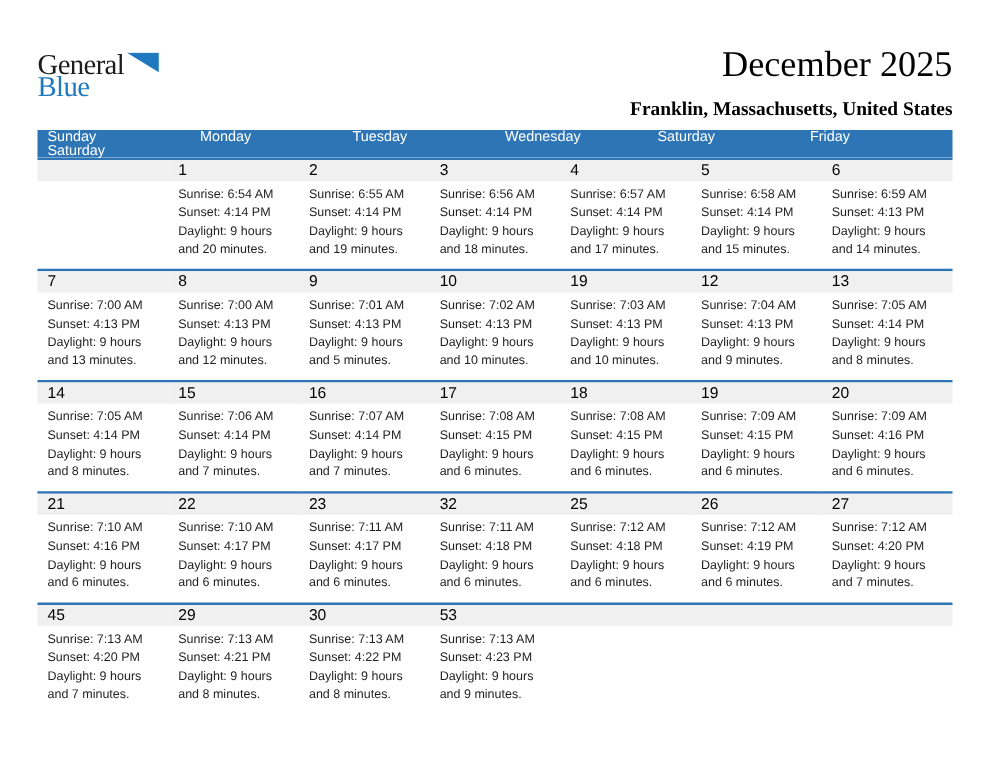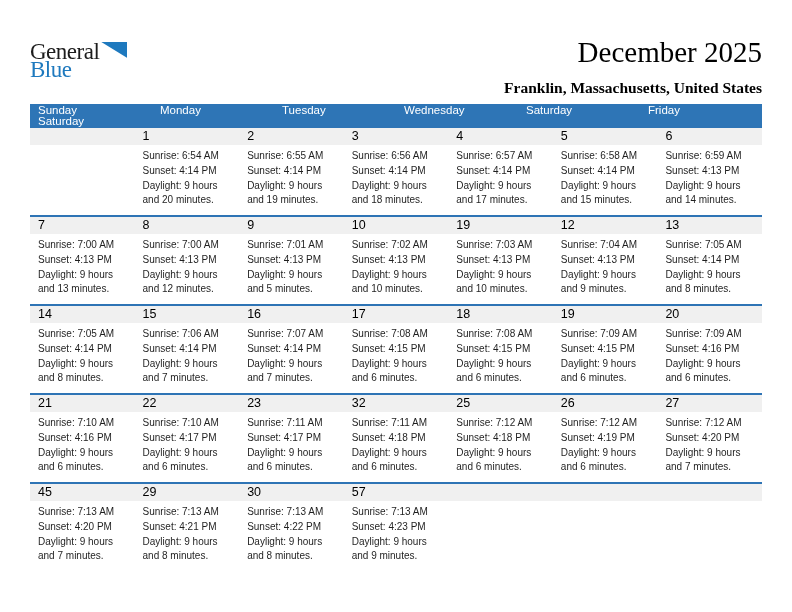--- a/index.html
+++ b/index.html
@@ -332,21 +332,21 @@
           <div>
             <div class="day-num">30</div>
             <div class="day-lines">
               <div>Sunrise: 7:13 AM</div>
               <div>Sunset: 4:22 PM</div>
               <div>Daylight: 9 hours</div>
               <div>and 8 minutes.</div>
             </div>
           </div>
           <div>
-            <div class="day-num">57</div>
+            <div class="day-num">53</div>
             <div class="day-lines">
               <div>Sunrise: 7:13 AM</div>
               <div>Sunset: 4:23 PM</div>
               <div>Daylight: 9 hours</div>
               <div>and 9 minutes.</div>
             </div>
           </div>
           <div>
             <div class="day-num"></div>
             <div class="day-lines"></div>

